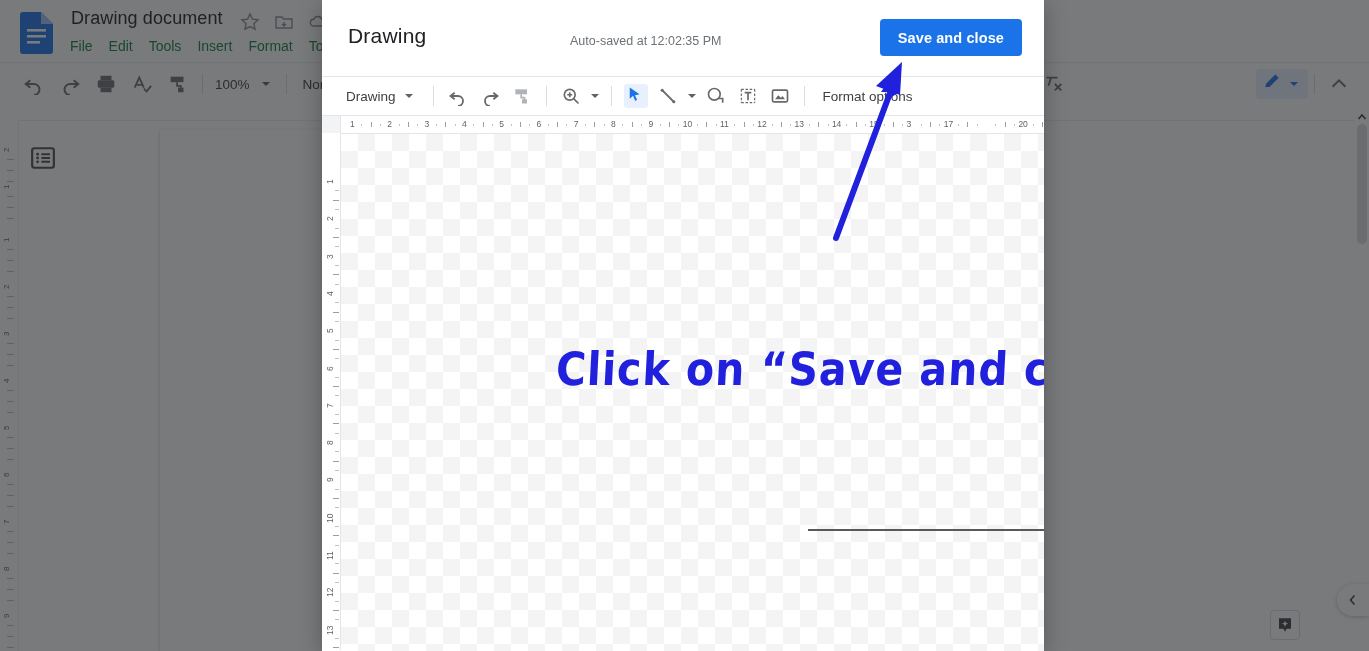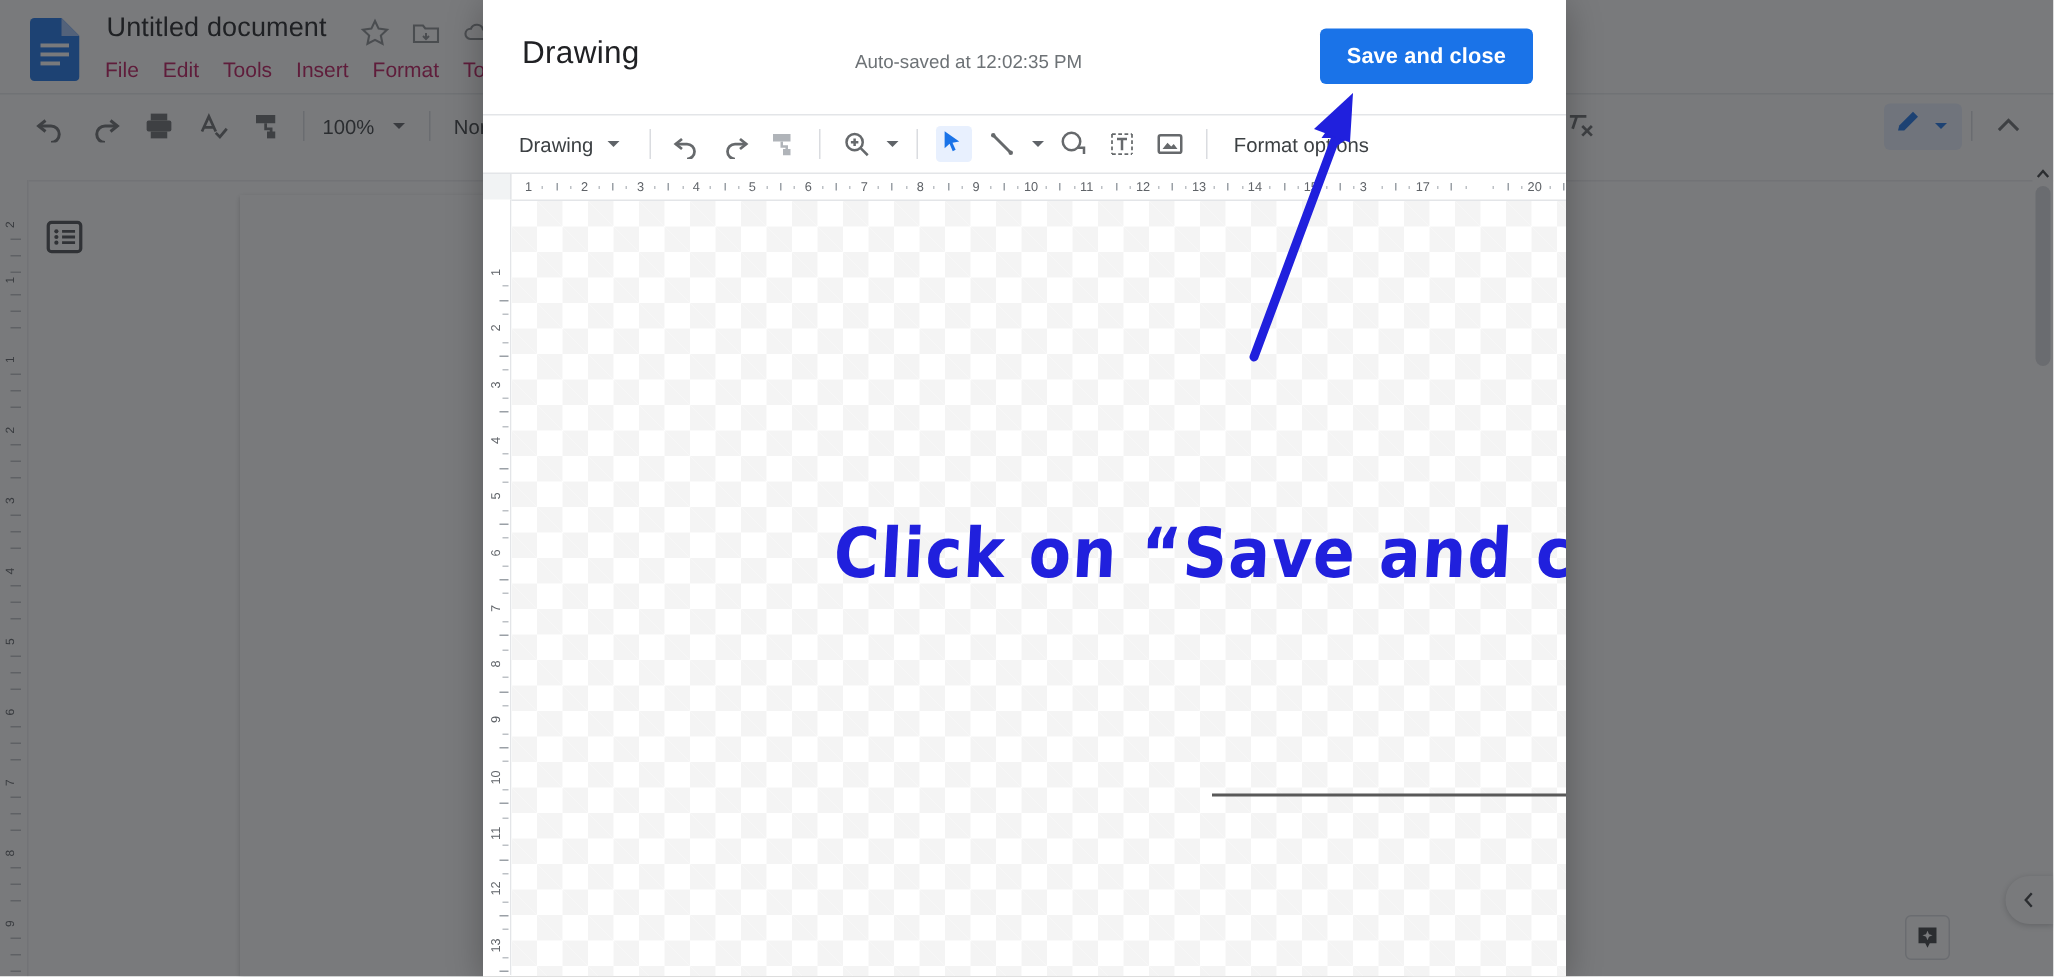--- a/index.html
+++ b/index.html
@@ -10,21 +10,21 @@
     -webkit-font-smoothing:antialiased;
   }
   
   #docs-app{position:absolute;inset:0;background:#ffffff;}
   .docs-header{position:absolute;left:0;top:0;width:1369px;height:62px;background:#fff;}
   .docs-logo{position:absolute;left:20px;top:12px;width:33px;height:42px;}
   .docs-logo svg{display:block;}
   .doc-title{position:absolute;left:71px;top:8px;font-size:18px;color:#202124;letter-spacing:.1px;}
   .title-icons{position:absolute;left:240px;top:12px;display:flex;gap:14px;align-items:center;}
   .title-icons .ic{width:20px;height:20px;display:block;opacity:.72;}
-  .docs-menu{position:absolute;left:70px;top:38px;display:flex;gap:16px;font-size:14px;color:#be185d;}
+  .docs-menu{position:absolute;left:70px;top:38px;display:flex;gap:16px;font-size:14px;color:#15803d;}
   .docs-menu span{cursor:default;}
   .hdr-right{position:absolute;right:12px;top:10px;display:flex;align-items:center;gap:14px;}
   .comment-ic{width:24px;height:24px;opacity:.75;}
   .share-btn{display:flex;align-items:center;gap:8px;background:#1a73e8;color:#fff;border-radius:20px;
     height:38px;padding:0 22px;font-size:14.5px;font-weight:600;}
   .avatar{width:34px;height:34px;border-radius:50%;overflow:hidden;background:#b9a38c;position:relative;}
   .avatar .hair{position:absolute;left:6px;top:1px;width:22px;height:13px;border-radius:11px 11px 4px 4px;background:#2e2620;}
   .avatar .face{position:absolute;left:8px;top:8px;width:18px;height:20px;border-radius:9px 9px 10px 10px;background:#c9a98d;}
   .avatar .body{position:absolute;left:2px;bottom:-2px;width:30px;height:12px;border-radius:14px 14px 0 0;background:#3b3b3b;}
 
@@ -110,21 +110,21 @@
     <div class="docs-logo">
       <svg width="33" height="42" viewBox="0 0 33 42">
         <path d="M3 0h18l12 12v27a3 3 0 0 1-3 3H3a3 3 0 0 1-3-3V3a3 3 0 0 1 3-3z" fill="#1a73e8"></path>
         <path d="M21 0l12 12H21z" fill="#a1c2fa"></path>
         <rect x="7" y="17" width="19" height="2.6" fill="#fff"></rect>
         <rect x="7" y="23" width="19" height="2.6" fill="#fff"></rect>
         <rect x="7" y="29" width="13" height="2.6" fill="#fff"></rect>
       </svg>
     </div>
 
-    <div class="doc-title">Untitled document</div>
+    <div class="doc-title">Drawing document</div>
 
     <div class="title-icons">
       <span class="ic">
         <svg viewBox="0 0 20 20" width="20" height="20">
             <path d="M10 2l2.4 5.1 5.6.7-4.1 3.9 1.1 5.5L10 14.6 5 17.2l1.1-5.5L2 7.8l5.6-.7z" fill="none" stroke="#5f6368" stroke-width="1.4"></path>
           </svg>
       </span>
       <span class="ic">
         <svg viewBox="0 0 20 20" width="20" height="20">
             <path d="M2 5h6l1.5 2H18v9H2z" fill="none" stroke="#5f6368" stroke-width="1.4"></path>

